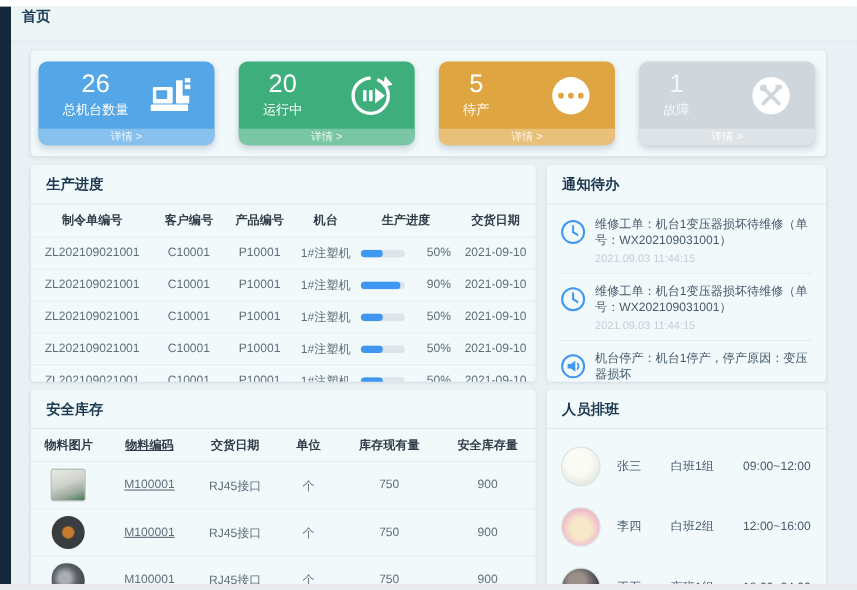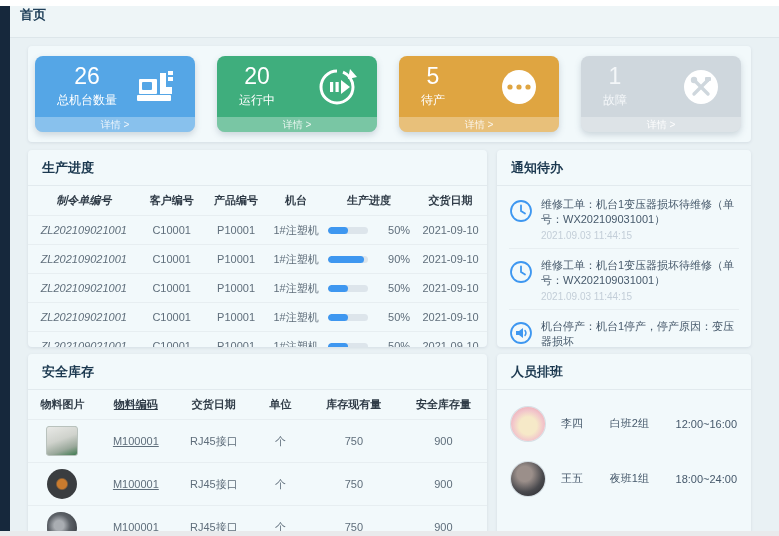--- a/index.html
+++ b/index.html
@@ -59,21 +59,21 @@
   .panel-title {
     font-size:13px; font-weight:bold; color:#1c3950;
     padding:9px 14px 8px; border-bottom:1px solid #e2eaee;
   }
 
   
   table { width:100%; border-collapse:collapse; table-layout:fixed; }
   th { font-size:11px; font-weight:bold; color:#303c48; padding:7px 4px; text-align:center; }
   td { font-size:11px; color:#5f6e7b; padding:0 4px; text-align:center;
        border-top:1px solid #e7eef1; }
-  .prod-table th:nth-child(1), .prod-table td:nth-child(1) { width:26%;font-style:italic; }
+  .prod-table th:nth-child(1), .prod-table td:nth-child(1) { width:26%; }
   .prod-table th:nth-child(2), .prod-table td:nth-child(2) { width:15%; }
   .prod-table th:nth-child(3), .prod-table td:nth-child(3) { width:15%; }
   .prod-table th:nth-child(4), .prod-table td:nth-child(4) { width:13%; }
   .prod-table th:nth-child(5), .prod-table td:nth-child(5) { width:21%; }
   .prod-table th:nth-child(6), .prod-table td:nth-child(6) { width:17%; }
   .prod-table td { height:29px; }
   .progress-wrap { display:flex; align-items:center; gap:20px; justify-content:center; }
   .progress-track { width:62px; height:7px; border-radius:4px; background:#dde5eb; overflow:hidden; }
   .progress-fill { height:7px; border-radius:4px; background:#3e97f0; }
   .progress-text { font-size:11px; color:#5f6e7b; }
@@ -405,20 +405,26 @@
               <td>900</td>
             </tr>
           </tbody>
         </table>
       </div>
 
       <div class="panel col-right sched-panel">
         <div class="panel-title">人员排班</div>
         <div class="sched-list">
           <div class="sched-row">
+            <span class="avatar avatar-1"></span>
+            <span class="sched-name">张三</span>
+            <span class="sched-shift">白班1组</span>
+            <span class="sched-time">09:00~12:00</span>
+          </div>
+          <div class="sched-row">
             <span class="avatar avatar-2"></span>
             <span class="sched-name">李四</span>
             <span class="sched-shift">白班2组</span>
             <span class="sched-time">12:00~16:00</span>
           </div>
           <div class="sched-row">
             <span class="avatar avatar-3"></span>
             <span class="sched-name">王五</span>
             <span class="sched-shift">夜班1组</span>
             <span class="sched-time">18:00~24:00</span>

